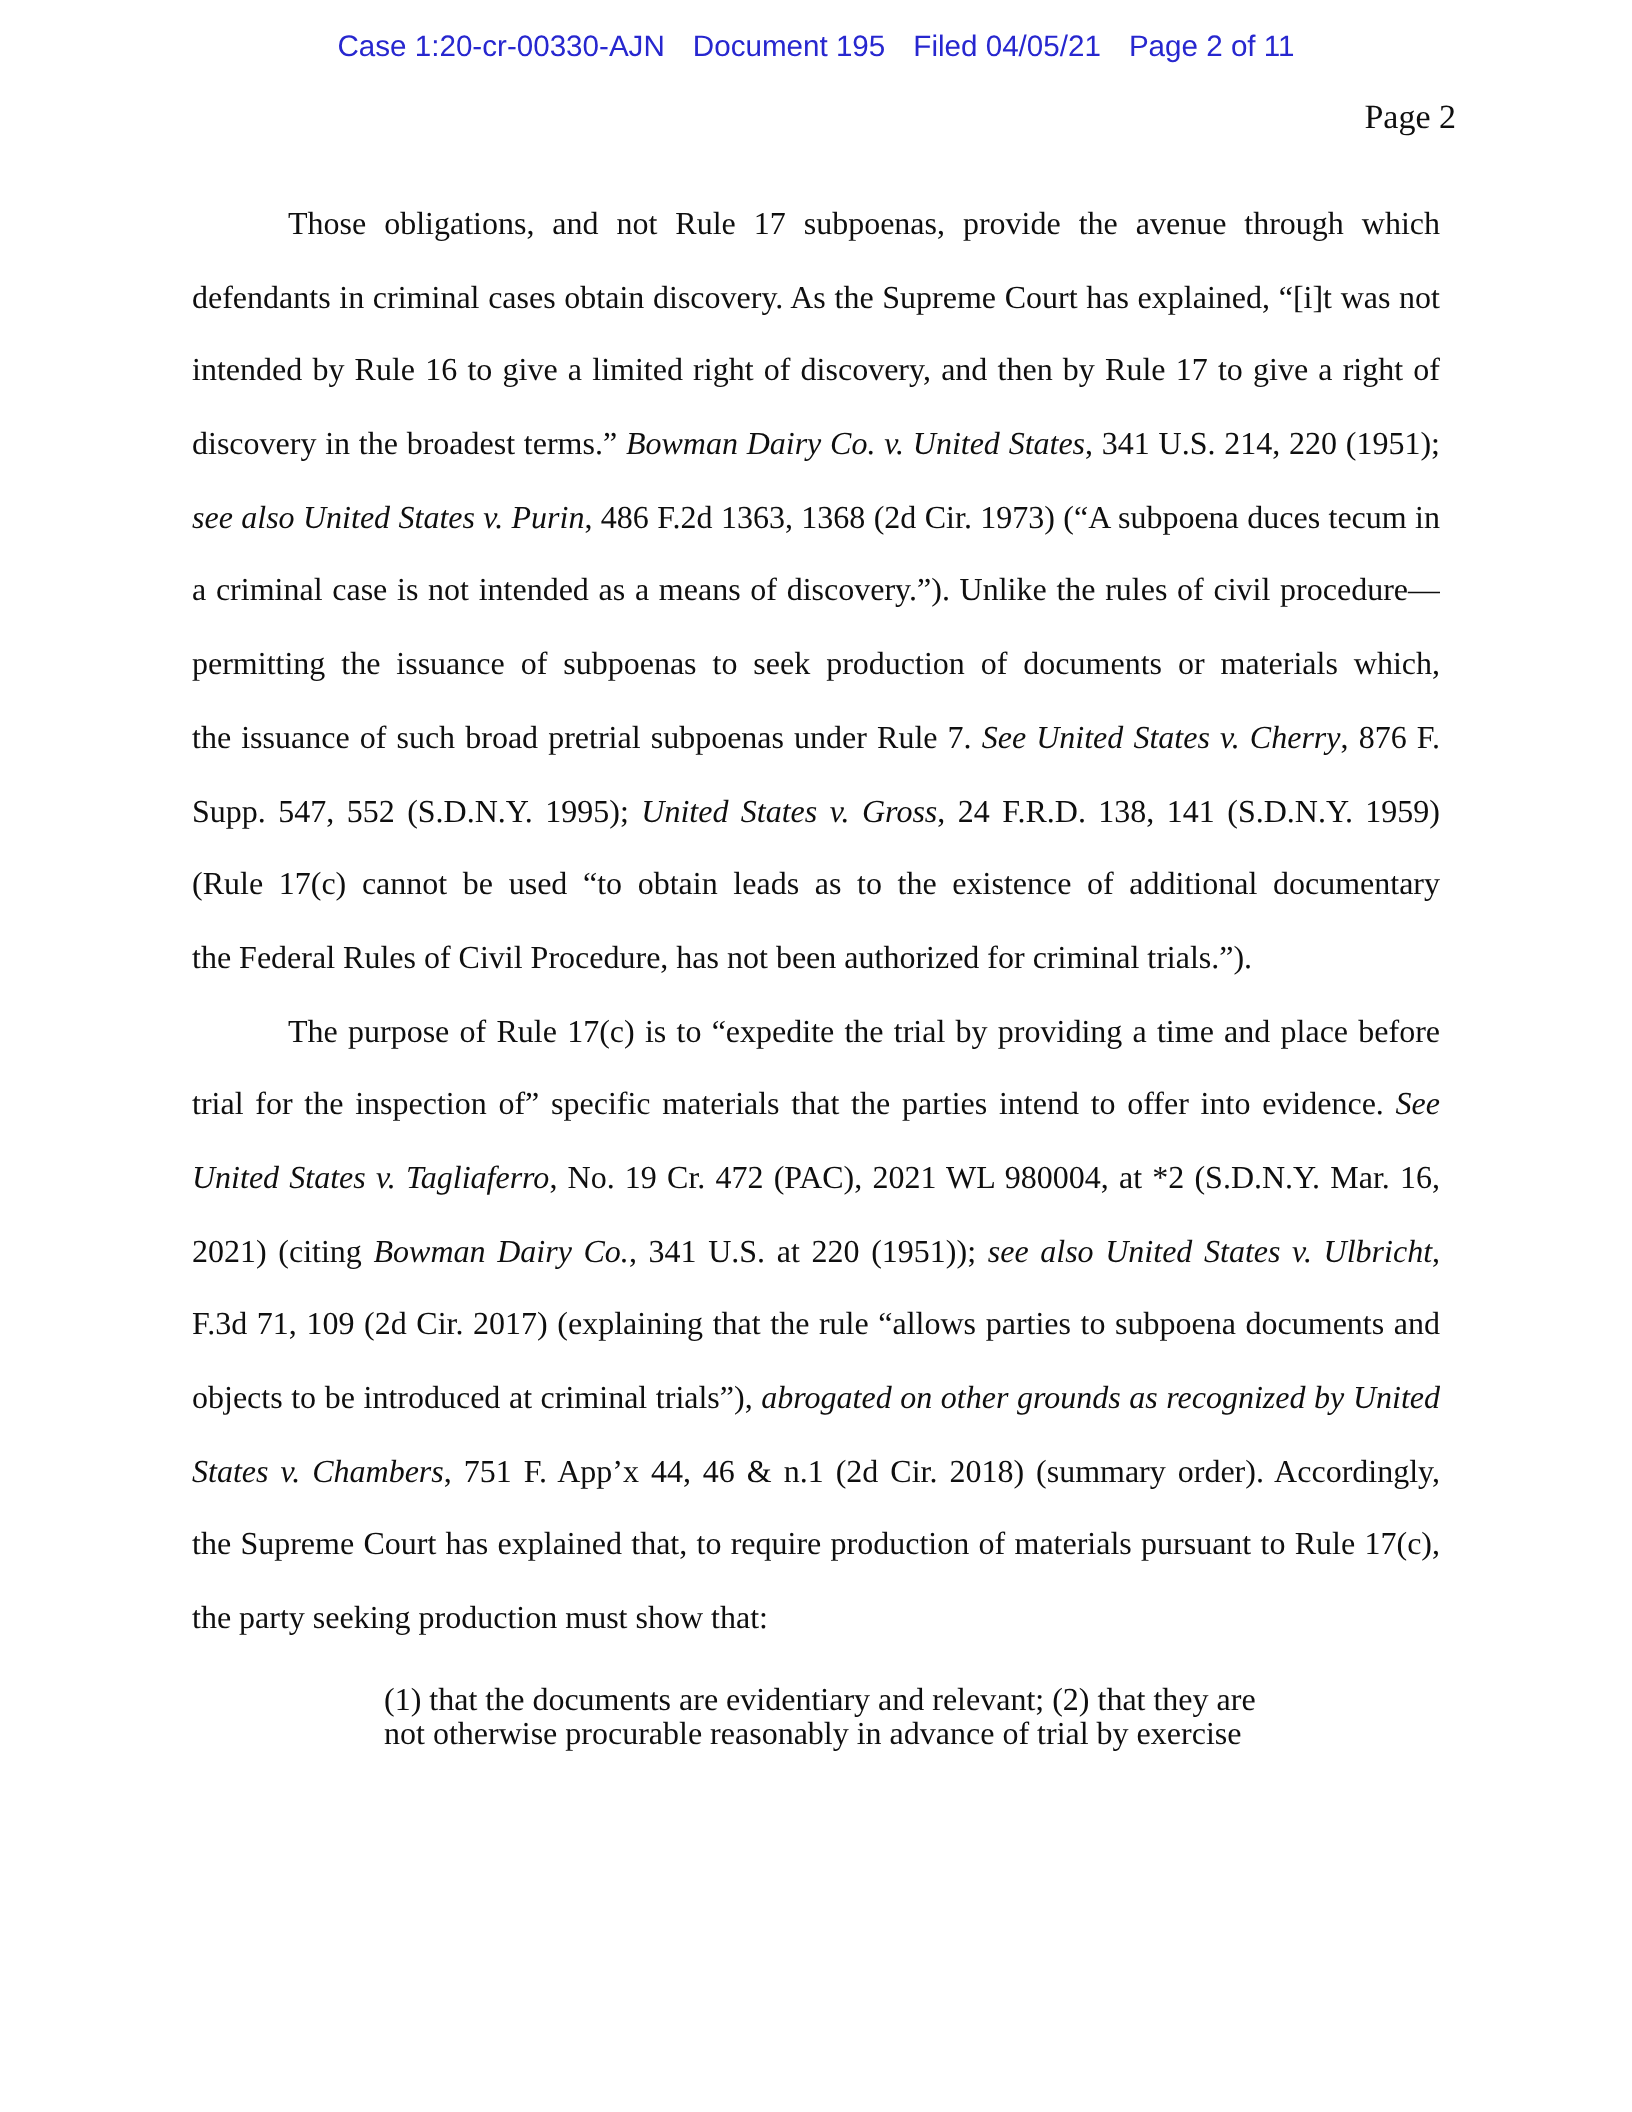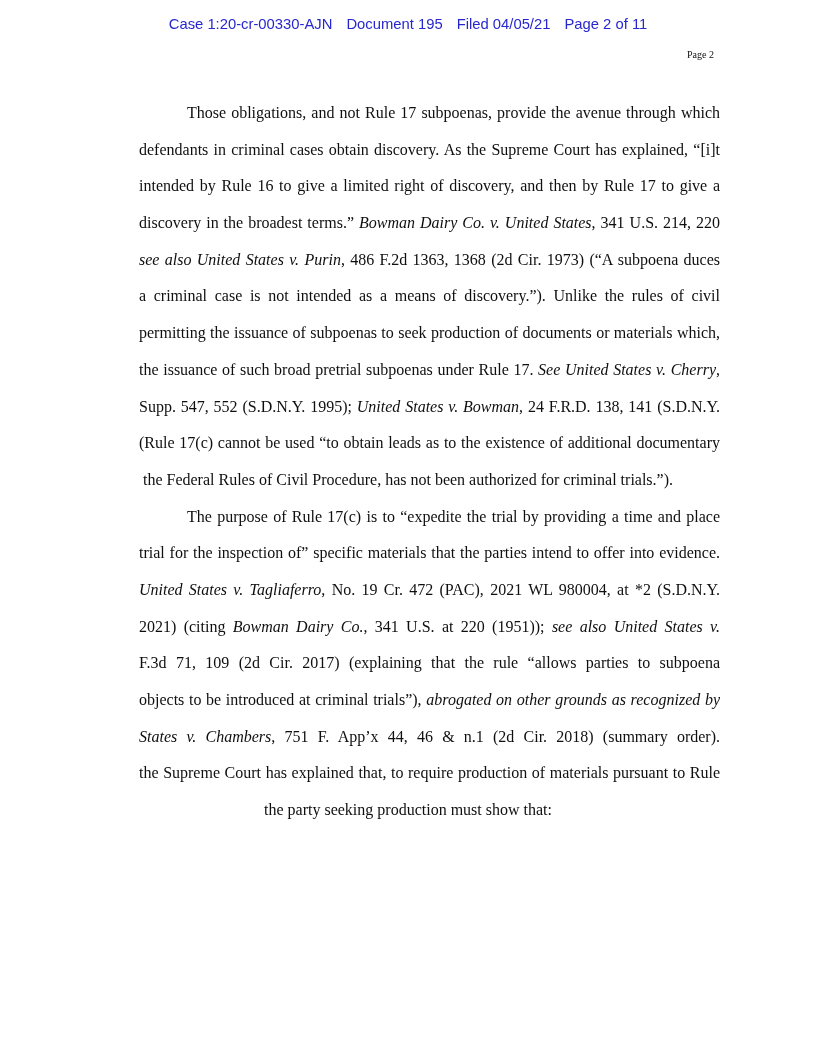--- a/index.html
+++ b/index.html
@@ -10,32 +10,32 @@
     font-family: "Liberation Serif", "DejaVu Serif", serif;
     color: var(--text-color);
   }
   .stamp {
     position: absolute; top: 16px; left: 0; width: 816px;
     display: flex; justify-content: center; gap: 14px;
     font-family: "Liberation Sans", "DejaVu Sans", sans-serif;
     font-size: 14.8px; color: var(--stamp-color); white-space: nowrap;
   }
   .page-num {
-    position: absolute; top: 49px; right: 102px;
-    font-size: 10px; color: var(--text-color);
+    position: absolute; top: 49px; right: 88px;
+    font-size: 17px; color: var(--text-color);
   }
   .doc-body {
     position: absolute; top: 95px; left: 96px; width: 624px;
     font-size: 16px; line-height: 36.7px;
   }
   .bline {
     height: 36.7px; line-height: 36.7px; overflow: hidden;
-    text-align: center; white-space: normal;
+    text-align: left; white-space: normal;
   }
-  .bline.justify { text-align: justify; text-align-last: justify; margin-left: 43px; }
+  .bline.justify { text-align: justify; text-align-last: justify; }
   .bline.indent { text-indent: 48px; }
   .blockquote { margin-top: 13px; padding-left: 96px; width: 544px; }
   .blockquote .bline { height: 17.6px; line-height: 17.6px; text-align: left; }
   i { }
 </style>
 </head>
 <body>
 
 <div class="stamp">
     <span>Case 1:20-cr-00330-AJN</span>
@@ -44,33 +44,37 @@
     <span>Page 2 of 11</span>
   </div>
 
 <div class="page-num">Page 2</div>
 
 <div class="doc-body">
     <div class="para">
       <div class="bline justify indent"><span>Those obligations, and not Rule 17 subpoenas, provide the avenue through which</span></div>
       <div class="bline justify"><span>defendants in criminal cases obtain discovery.  As the Supreme Court has explained, “[i]t was not</span></div>
       <div class="bline justify"><span>intended by Rule 16 to give a limited right of discovery, and then by Rule 17 to give a right of</span></div>
-      <div class="bline justify"><span>discovery in the broadest terms.”  </span><i>Bowman Dairy Co. v. United States</i><span>, 341 U.S. 214, 220 (1943);</span></div>
+      <div class="bline justify"><span>discovery in the broadest terms.”  </span><i>Bowman Dairy Co. v. United States</i><span>, 341 U.S. 214, 220 (1951);</span></div>
       <div class="bline justify"><i>see also United States v. Purin</i><span>, 486 F.2d 1363, 1368 (2d Cir. 1973) (“A subpoena duces tecum in</span></div>
       <div class="bline justify"><span>a criminal case is not intended as a means of discovery.”).  Unlike the rules of civil procedure—</span></div>
       <div class="bline justify"><span>permitting the issuance of subpoenas to seek production of documents or materials which, although</span></div>
-      <div class="bline justify"><span>the issuance of such broad pretrial subpoenas under Rule 17.  </span><i>See United States v. Cherry</i><span>, 876 F.</span></div>
-      <div class="bline justify"><span>Supp. 547, 552 (S.D.N.Y. 1995); </span><i>United States v. Bowman</i><span>, 24 F.R.D. 138, 141 (S.D.N.Y. 1959)</span></div>
+      <div class="bline justify"><span>the issuance of such broad pretrial subpoenas under Rule 7.  </span><i>See United States v. Cherry</i><span>, 876 F.</span></div>
+      <div class="bline justify"><span>Supp. 547, 552 (S.D.N.Y. 1995); </span><i>United States v. Gross</i><span>, 24 F.R.D. 138, 141 (S.D.N.Y. 1959)</span></div>
       <div class="bline justify"><span>(Rule 17(c) cannot be used “to obtain leads as to the existence of additional documentary evidence</span></div>
       <div class="bline"><span>the Federal Rules of Civil Procedure, has not been authorized for criminal trials.”).</span></div>
     </div>
     <div class="para">
       <div class="bline justify indent"><span>The purpose of Rule 17(c) is to “expedite the trial by providing a time and place before</span></div>
       <div class="bline justify"><span>trial for the inspection of” specific materials that the parties intend to offer into evidence.  </span><i>See</i></div>
       <div class="bline justify"><i>United States v. Tagliaferro</i><span>, No. 19 Cr. 472 (PAC), 2021 WL 980004, at *2 (S.D.N.Y. Mar. 16,</span></div>
       <div class="bline justify"><span>2021) (citing </span><i>Bowman Dairy Co.</i><span>, 341 U.S. at 220 (1951)); </span><i>see also United States v. Ulbricht</i><span>, 858</span></div>
       <div class="bline justify"><span>F.3d 71, 109 (2d Cir. 2017) (explaining that the rule “allows parties to subpoena documents and</span></div>
       <div class="bline justify"><span>objects to be introduced at criminal trials”), </span><i>abrogated on other grounds as recognized by United</i></div>
       <div class="bline justify"><i>States v. Chambers</i><span>, 751 F. App’x 44, 46 &amp; n.1 (2d Cir. 2018) (summary order).    Accordingly,</span></div>
       <div class="bline justify"><span>the Supreme Court has explained that, to require production of materials pursuant to Rule 17(c),</span></div>
       <div class="bline"><span>the party seeking production must show that:</span></div>
     </div>
+    <div class="blockquote">
+      <div class="bline"><span>(1) that the documents are evidentiary and relevant; (2) that they are</span></div>
+      <div class="bline"><span>not otherwise procurable reasonably in advance of trial by exercise</span></div>
+    </div>
   </div>
 
 </body></html>

